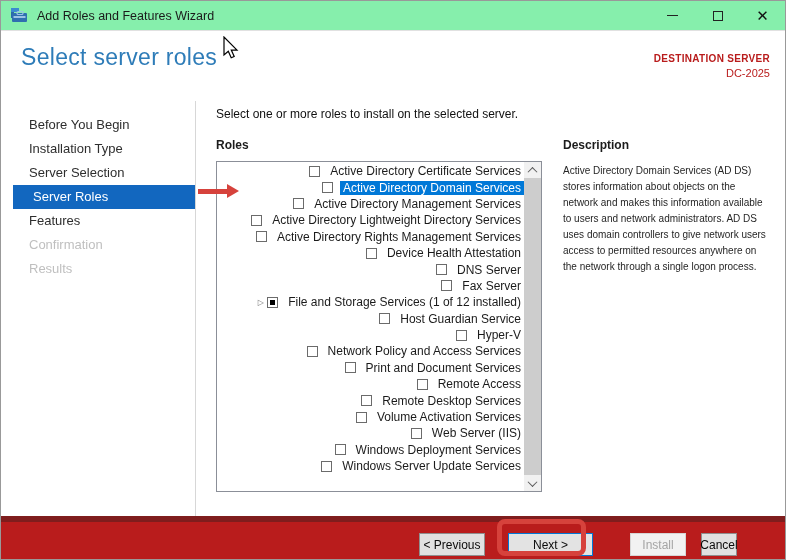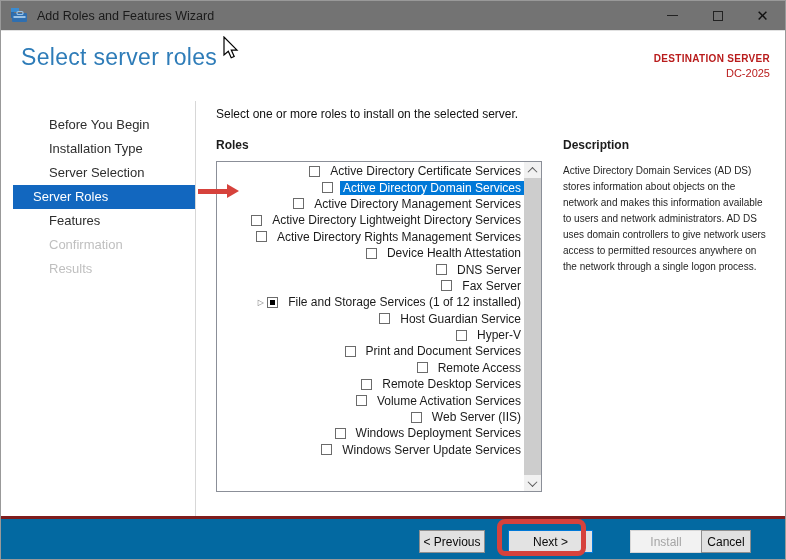--- a/index.html
+++ b/index.html
@@ -4,21 +4,21 @@
 <style>
   * { margin:0; padding:0; box-sizing:border-box; }
   body { background:#c8c8c8; font-family:"Liberation Sans", sans-serif; }
   #window {
     position:relative; width:786px; height:560px; background:#fff;
     border:1px solid #999; overflow:hidden;
   }
   
   .titlebar {
     position:absolute; left:0; top:0; right:0; height:30px;
-    background:#737373; border-bottom:1px solid #e1e1e1;
+    background:#86efac; border-bottom:1px solid #e1e1e1;
     display:flex; align-items:center; padding-left:10px;
   }
   .app-icon { width:17px; height:15px; position:relative; flex:0 0 auto; }
   .titlebar-title { margin-left:9px; font-size:12.5px; color:#1a1a1a; }
   .win-controls { margin-left:auto; display:flex; height:100%; }
   .win-btn { width:45px; height:100%; display:flex; align-items:center; justify-content:center; color:#222; }
   .glyph-min { width:11px; height:1px; background:#222; display:block; }
   .glyph-max { width:10px; height:10px; border:1px solid #222; display:block; }
   .glyph-close { font-size:15px; line-height:1; color:#111; font-weight:400; }
   
@@ -29,21 +29,21 @@
   }
   .dest { position:absolute; right:15px; top:22px; text-align:right; color:#b91c1c; }
   .dest-label { font-size:10px; font-weight:700; letter-spacing:0.3px; }
   .dest-server { font-size:11px; margin-top:3px; }
   
   .content { position:absolute; left:0; top:100px; right:0; bottom:43px; background:#fff; }
   .sidebar {
     position:absolute; left:0; top:0; width:195px; height:100%;
     border-right:1px solid #d7d7d7; padding-top:12px;
   }
-  .nav-item { height:24px; line-height:24px; padding-left:48px; font-size:13px; color:#2e2e2e; }
+  .nav-item { height:24px; line-height:24px; padding-left:28px; font-size:13px; color:#2e2e2e; }
   .nav-item.selected { background:#1267bf; color:#fff; margin-left:12px; padding-left:20px; }
   .nav-item.disabled { color:#bfbfbf; }
   .main { position:absolute; left:196px; top:0; right:0; bottom:0; }
   .intro { position:absolute; left:19px; top:6px; font-size:12px; color:#101010; }
   .roles-label { position:absolute; left:19px; top:37px; font-size:12px; font-weight:700; color:#1c1c1c; }
   
   .listbox {
     position:absolute; left:19px; top:60px; width:326px; height:331px;
     border:1px solid #8b8f98; background:#fff; overflow:hidden;
   }
@@ -60,29 +60,29 @@
   .scroll-btn { position:absolute; left:0; width:17px; height:16px; background:#f1f1f1; display:flex; align-items:center; justify-content:center; }
   .scroll-btn.up { top:0; } .scroll-btn.down { bottom:0; }
   .chev { width:7px; height:7px; border-left:1px solid #5a5a5a; border-top:1px solid #5a5a5a; }
   .chev.up-c { transform:rotate(45deg) translate(1px,1px); }
   .chev.down-c { transform:rotate(225deg) translate(1px,1px); }
   
   .desc { position:absolute; left:366px; top:0; width:212px; }
   .desc-heading { position:absolute; left:0; top:37px; font-size:12px; font-weight:700; color:#1c1c1c; }
   .desc-text { position:absolute; left:0; top:62px; width:208px; font-size:10px; line-height:16px; color:#262626; }
   
-  .footer { position:absolute; left:0; bottom:0; right:0; height:43px; background:#0369a1; border-top:3px solid #7f1d1d; }
+  .footer { position:absolute; left:0; bottom:0; right:0; height:43px; background:#b91c1c; border-top:6px solid #7f1d1d; }
   .btn {
     position:absolute; top:11px; height:23px; font-size:12px; color:#0b0b0b;
     background:#e1e1e1; border:1px solid #8f8f8f; display:flex; align-items:center; justify-content:center;
   }
   .btn.prev { left:418px; width:66px; }
   .btn.next { left:507px; width:85px; border:1px solid #0078d7; background:#e3e3e3; }
-  .btn.install { left:629px; width:72px; background:#f2f2f2; border:1px solid #d6d6d6; color:#a5a5a5; }
-  .btn.cancel { left:700px; width:50px; }
+  .btn.install { left:629px; width:56px; background:#f2f2f2; border:1px solid #d6d6d6; color:#a5a5a5; }
+  .btn.cancel { left:700px; width:36px; }
   
   .annot-rect {
     position:absolute; left:496px; top:518px; width:89px; height:37px;
     border:5px solid #d6423c; border-radius:8px; pointer-events:none; z-index:20;
   }
   .annot-arrow { position:absolute; left:1px; top:83px; width:41px; height:14px; pointer-events:none; z-index:20; }
   .arrow-shaft { position:absolute; left:0; top:4.5px; width:29px; height:5px; background:#d6423c; }
   .arrow-head {
     position:absolute; left:29px; top:0; width:0; height:0;
     border-top:7px solid transparent; border-bottom:7px solid transparent; border-left:12px solid #d6423c;
@@ -194,20 +194,25 @@
               <span class="role-label">Host Guardian Service</span>
             </div>
             <div class="role-row">
               <span class="expander">▷</span>
               <span class="checkbox"></span>
               <span class="role-label">Hyper-V</span>
             </div>
             <div class="role-row">
               <span class="expander">▷</span>
               <span class="checkbox"></span>
+              <span class="role-label">Network Policy and Access Services</span>
+            </div>
+            <div class="role-row">
+              <span class="expander">▷</span>
+              <span class="checkbox"></span>
               <span class="role-label">Print and Document Services</span>
             </div>
             <div class="role-row">
               <span class="expander">▷</span>
               <span class="checkbox"></span>
               <span class="role-label">Remote Access</span>
             </div>
             <div class="role-row">
               <span class="expander">▷</span>
               <span class="checkbox"></span>

